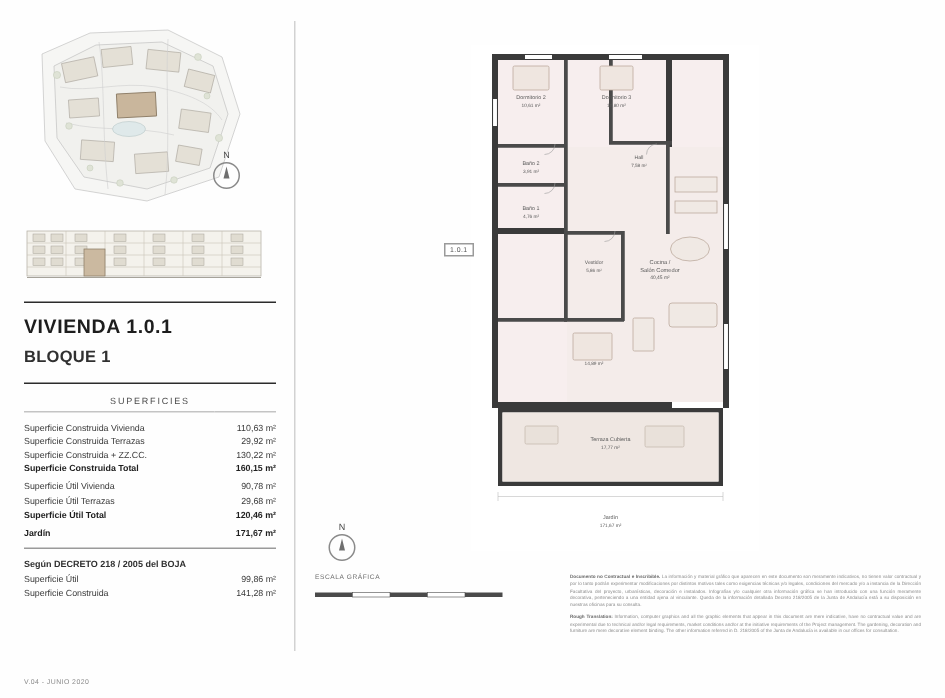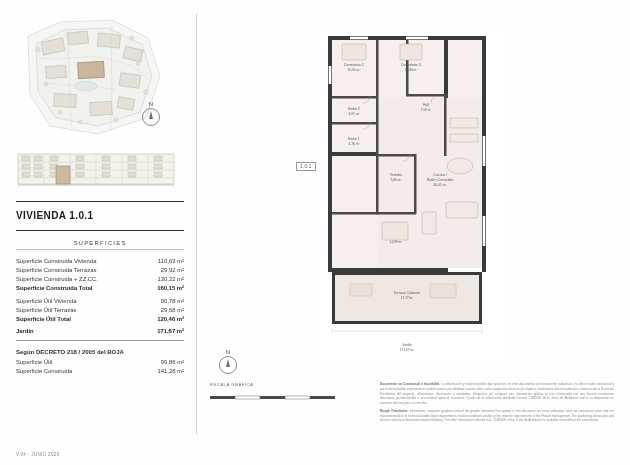--- a/index.html
+++ b/index.html
@@ -77,21 +77,21 @@
     border: 0;
     border-top: 0.8px solid #2b2b2b;
     margin: 9px 0 8px 0;
   }
   .rule.thin {
     border-top: 0.5px solid #9a9a9a;
     margin: 4px 0 4px 0;
   }
 
   .title-main {
-    font-size: 10px;
+    font-size: 13px;
     font-weight: bold;
     letter-spacing: 0.4px;
     color: #1d1d1d;
     margin: 2px 0 6px 0;
   }
   .title-sub {
     font-size: 11px;
     font-weight: bold;
     color: #303030;
     letter-spacing: 0.2px;
@@ -320,20 +320,21 @@
         </g>
         <rect x="40" y="18" width="14" height="18" fill="#cbb9a0" stroke="#8d7d66" stroke-width="0.5"></rect>
         <line x1="2" y1="37" x2="158" y2="37" stroke="#9b978d" stroke-width="0.6"></line>
       </svg>
     </div>
 
     <hr class="rule">
 
     <div class="title-main">VIVIENDA 1.0.1</div>
     <div class="title-sub">
+      <div>BLOQUE 1</div>
     </div>
 
     <hr class="rule">
 
     <div class="surfaces-head">SUPERFICIES</div>
 
     <table class="surfaces">
       <tbody>
         <tr class="hr-row">
             <td colspan="2"></td>

